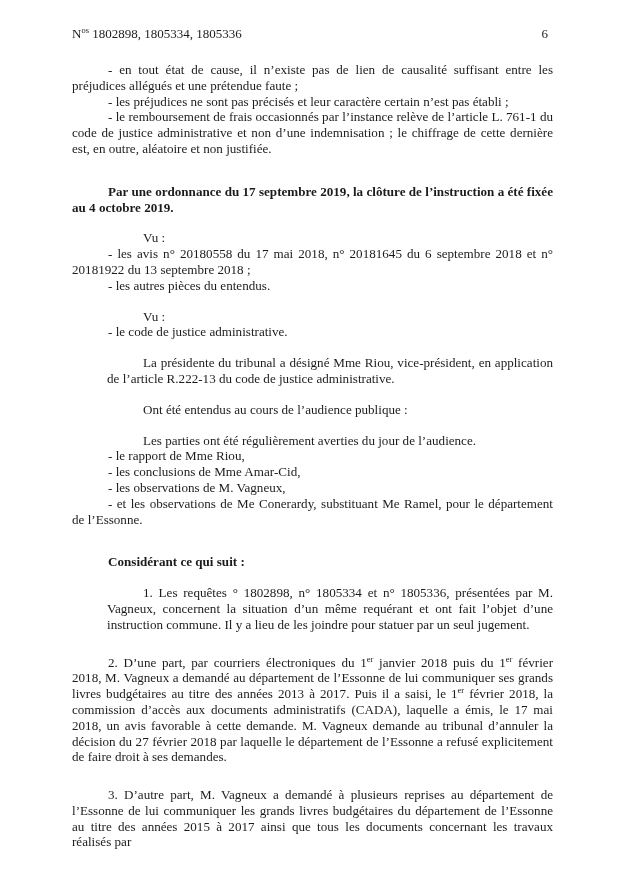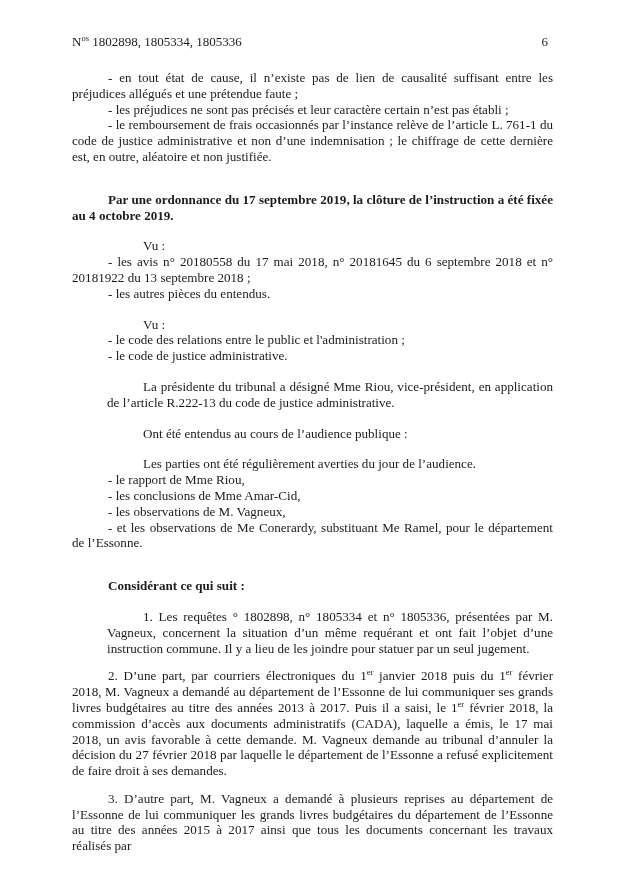--- a/index.html
+++ b/index.html
@@ -6,21 +6,21 @@
     margin: 0;
     padding: 0;
     background: #ffffff;
   }
   .page {
     position: relative;
     width: 625px;
     height: 884px;
     background: #ffffff;
     box-sizing: border-box;
-    padding: 34px 72px 0 72px;
+    padding: 26px 72px 0 72px;
     overflow: hidden;
     font-family: "Liberation Serif", "DejaVu Serif", serif;
     color: #1c1c1c;
   }
   .page-header {
     display: flex;
     justify-content: space-between;
     align-items: baseline;
     font-size: 13px;
     line-height: 15px;
@@ -29,21 +29,21 @@
   .page-header .page-number {
     padding-right: 5px;
   }
   .doc-body p {
     margin: 0;
     font-size: 13.1px;
     line-height: 15.8px;
     text-align: justify;
     text-indent: 36px;
   }
-  .doc-body p.gap-small { margin-top: 12px; }
+  .doc-body p.gap-small { margin-top: 22px; }
   .doc-body p.gap-line  { margin-top: 15px; margin-left: 35px; }
   .doc-body p.gap-large { margin-top: 27px; font-weight: bold; }
   sup {
     font-size: 8.5px;
     line-height: 0;
     vertical-align: super;
   }
 </style>
 </head>
 <body>
@@ -55,21 +55,20 @@
   </div>
   <div class="doc-body" id="doc-body">
       <p>- en tout état de cause, il n’existe pas de lien de causalité suffisant entre les préjudices allégués et une prétendue faute ;</p>
       <p>- les préjudices ne sont pas précisés et leur caractère certain n’est pas établi ;</p>
       <p>- le remboursement de frais occasionnés par l’instance relève de l’article L. 761-1 du code de justice administrative et non d’une indemnisation ; le chiffrage de cette dernière est, en outre, aléatoire et non justifiée.</p>
       <p class="gap-large">Par une ordonnance du 17 septembre 2019, la clôture de l’instruction a été fixée au 4 octobre 2019.</p>
       <p class="gap-line">Vu :</p>
       <p>- les avis n° 20180558 du 17 mai 2018, n° 20181645 du 6 septembre 2018 et n° 20181922 du 13 septembre 2018 ;</p>
       <p>- les autres pièces du entendus.</p>
       <p class="gap-line">Vu :</p>
-      <p>- le code des relations entre le public et l'administration ;</p>
       <p>- le code de justice administrative.</p>
       <p class="gap-line">La présidente du tribunal a désigné Mme Riou, vice-président, en application de l’article R.222-13 du code de justice administrative.</p>
       <p class="gap-line">Ont été entendus au cours de l’audience publique :</p>
       <p class="gap-line">Les parties ont été régulièrement averties du jour de l’audience.</p>
       <p>- le rapport de Mme Riou,</p>
       <p>- les conclusions de Mme Amar-Cid,</p>
       <p>- les observations de M. Vagneux,</p>
       <p>- et les observations de Me Conerardy, substituant Me Ramel, pour le département de l’Essonne.</p>
       <p class="gap-large">Considérant ce qui suit :</p>
       <p class="gap-line">1. Les requêtes ° 1802898, n° 1805334 et n° 1805336, présentées par M. Vagneux, concernent la situation d’un même requérant et ont fait l’objet d’une instruction commune. Il y a lieu de les joindre pour statuer par un seul jugement.</p>

